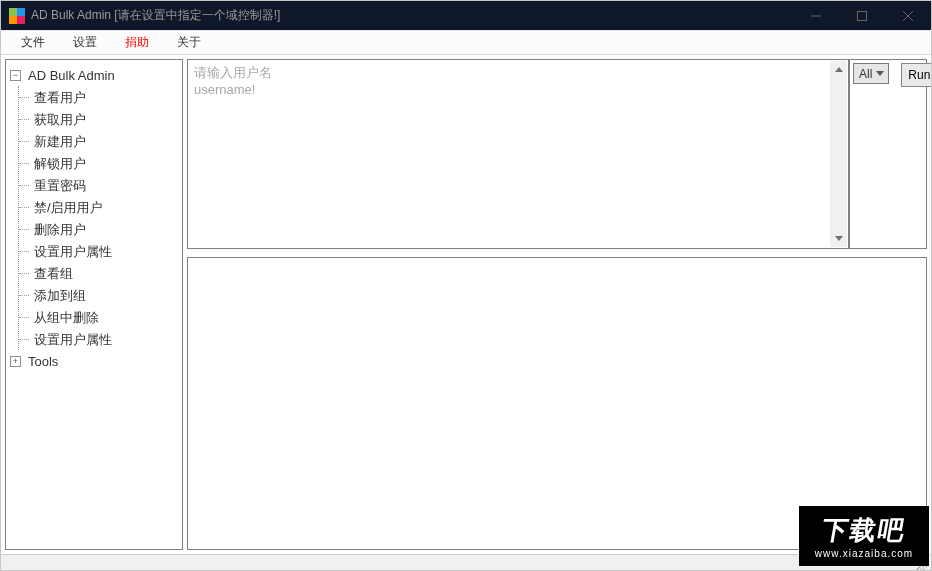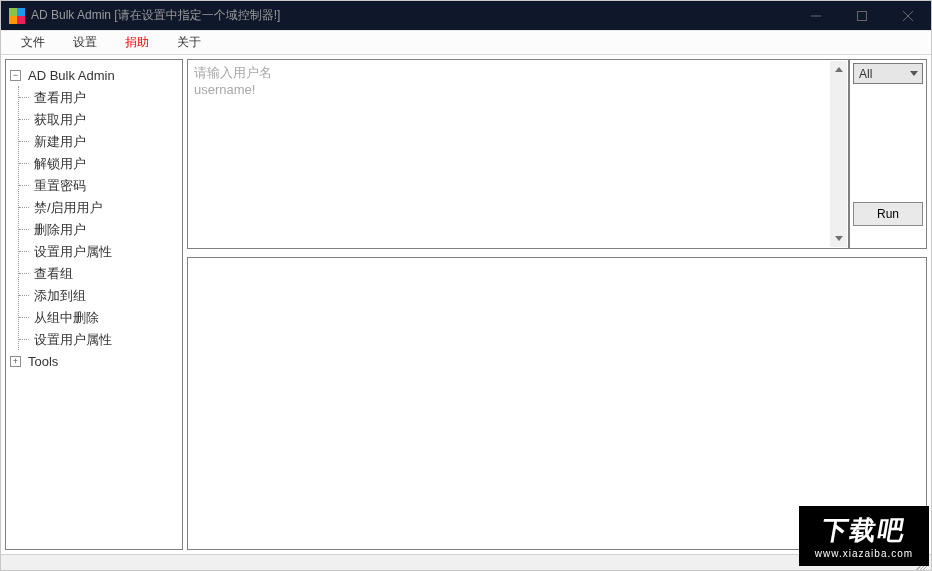--- a/index.html
+++ b/index.html
@@ -168,21 +168,21 @@
     height: 17px;
     display: flex; align-items: center; justify-content: center;
     color: #707070;
   }
 
   .run-panel {
     width: 78px;
     border: 1px solid #808080;
     background: #fff;
     display: flex;
-    flex-direction: column;
+    flex-direction: row;
     padding: 3px;
     gap: 6px;
   }
   .select-wrap {
     position: relative;
     width: 100%;
     height: 21px;
     border: 1px solid #7a7a7a;
     background: #e6e6e6;
     display: flex;

